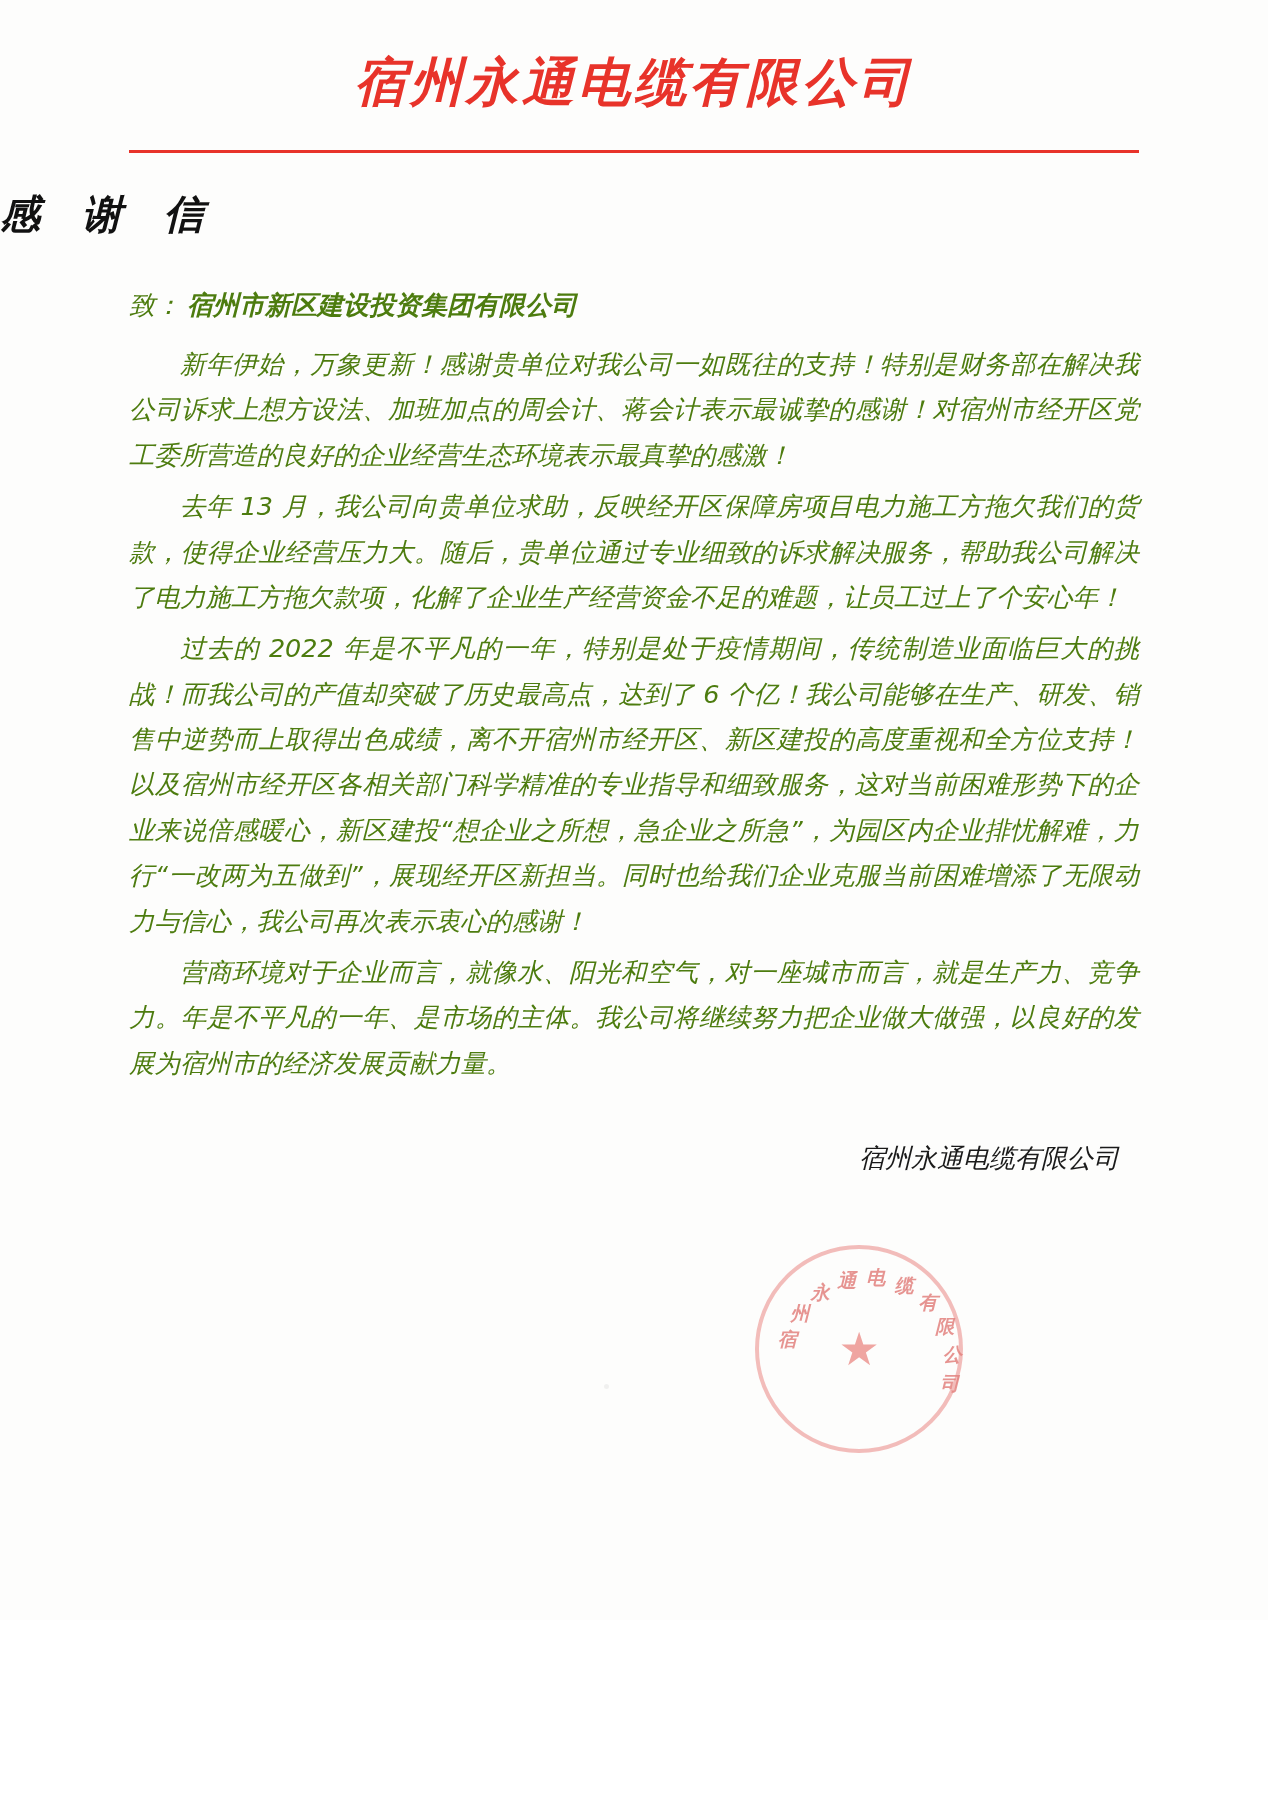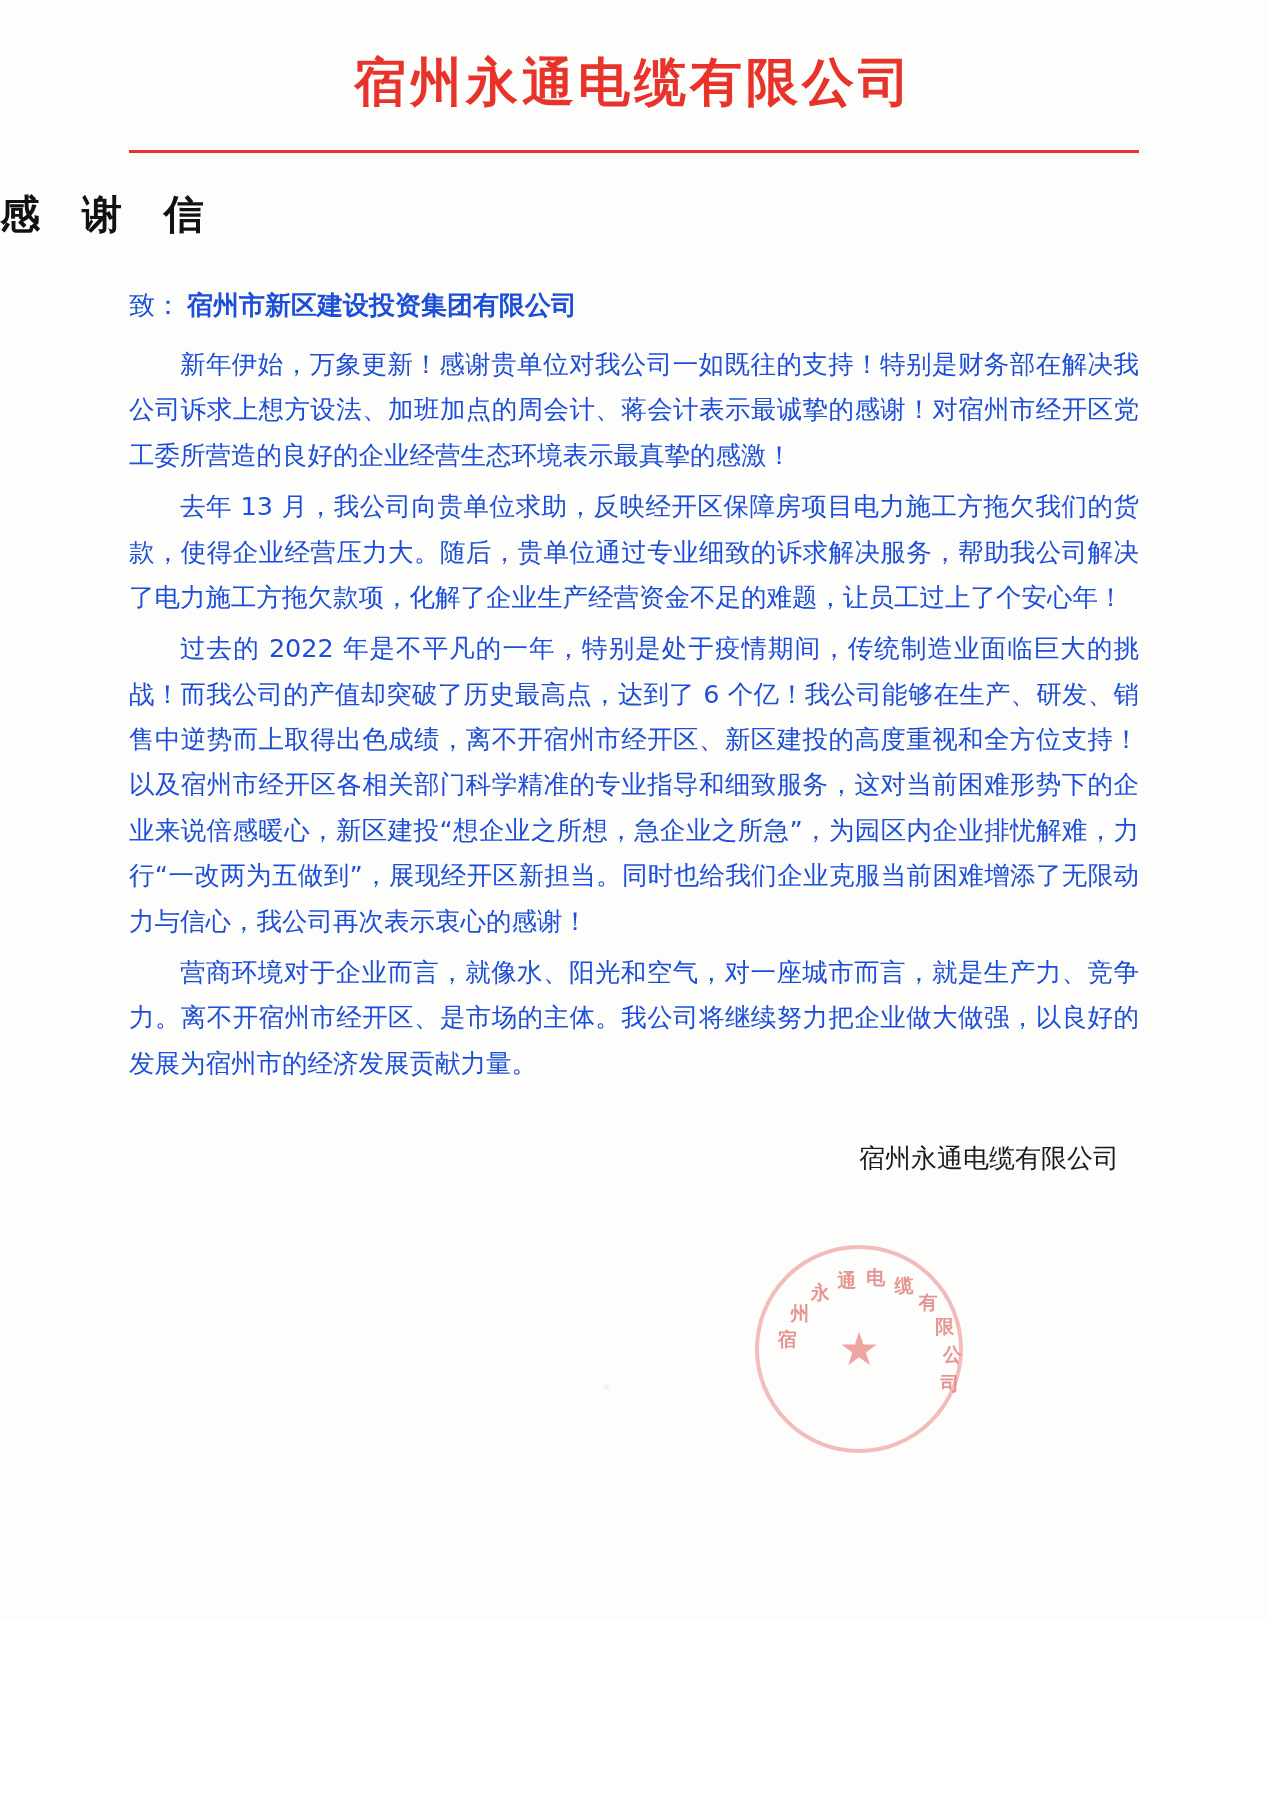--- a/index.html
+++ b/index.html
@@ -13,20 +13,21 @@
     font-family: "DejaVu Sans", "Liberation Sans", sans-serif;
     color: #1a1a1a;
     position: relative;
     overflow: hidden;
   }
   .page {
     position: relative;
     width: 1268px;
     height: 1620px;
     background: #fdfdfc;
+    font-style: italic;
   }
 
   
   .letterhead {
     text-align: center;
     padding-top: 52px;
   }
   .company-name {
     color: #e8332a;
     font-size: 52px;
@@ -52,21 +53,21 @@
     color: #111;
     font-family: "DejaVu Serif", "Liberation Serif", serif;
   }
 
   
   .content {
     margin: 40px auto 0 auto;
     width: 1010px;
     font-size: 25.5px;
     line-height: 1.78;
-    color: #1d4ed8;
+    color: #4d7c0f;
   }
   .salutation {
     font-size: 26px;
     margin-bottom: 14px;
     white-space: nowrap;
   }
   .salutation .sal-label {
     font-weight: normal;
   }
   .salutation .sal-org {
@@ -170,21 +171,21 @@
 
   <div class="content">
 
     <div class="salutation">
       <span class="sal-label">致：</span><span class="sal-org">宿州市新区建设投资集团有限公司</span>
     </div>
 
     <p class="para">新年伊始，万象更新！感谢贵单位对我公司一如既往的支持！特别是财务部在解决我公司诉求上想方设法、加班加点的周会计、蒋会计表示最诚挚的感谢！对宿州市经开区党工委所营造的良好的企业经营生态环境表示最真挚的感激！</p>
     <p class="para">去年 13 月，我公司向贵单位求助，反映经开区保障房项目电力施工方拖欠我们的货款，使得企业经营压力大。随后，贵单位通过专业细致的诉求解决服务，帮助我公司解决了电力施工方拖欠款项，化解了企业生产经营资金不足的难题，让员工过上了个安心年！</p>
     <p class="para">过去的 2022 年是不平凡的一年，特别是处于疫情期间，传统制造业面临巨大的挑战！而我公司的产值却突破了历史最高点，达到了 6 个亿！我公司能够在生产、研发、销售中逆势而上取得出色成绩，离不开宿州市经开区、新区建投的高度重视和全方位支持！以及宿州市经开区各相关部门科学精准的专业指导和细致服务，这对当前困难形势下的企业来说倍感暖心，新区建投“想企业之所想，急企业之所急”，为园区内企业排忧解难，力行“一改两为五做到”，展现经开区新担当。同时也给我们企业克服当前困难增添了无限动力与信心，我公司再次表示衷心的感谢！</p>
-    <p class="para">营商环境对于企业而言，就像水、阳光和空气，对一座城市而言，就是生产力、竞争力。离不开宿州市经开区、是市场的主体。我公司将继续努力把企业做大做强，以良好的发展为宿州市的经济发展贡献力量。</p>
+    <p class="para">营商环境对于企业而言，就像水、阳光和空气，对一座城市而言，就是生产力、竞争力。年是不平凡的一年、是市场的主体。我公司将继续努力把企业做大做强，以良好的发展为宿州市的经济发展贡献力量。</p>
   </div>
 
   <div class="seal">
     <div class="seal-inner"></div>
     <div class="seal-text">
       <span style="transform: rotate(-75deg) translate(0,-84px) rotate(75deg);">宿</span>
       <span style="transform: rotate(-55deg) translate(0,-84px) rotate(55deg);">州</span>
       <span style="transform: rotate(-35deg) translate(0,-84px) rotate(35deg);">永</span>
       <span style="transform: rotate(-15deg) translate(0,-84px) rotate(15deg);">通</span>
       <span style="transform: rotate(5deg) translate(0,-84px) rotate(-5deg);">电</span>

